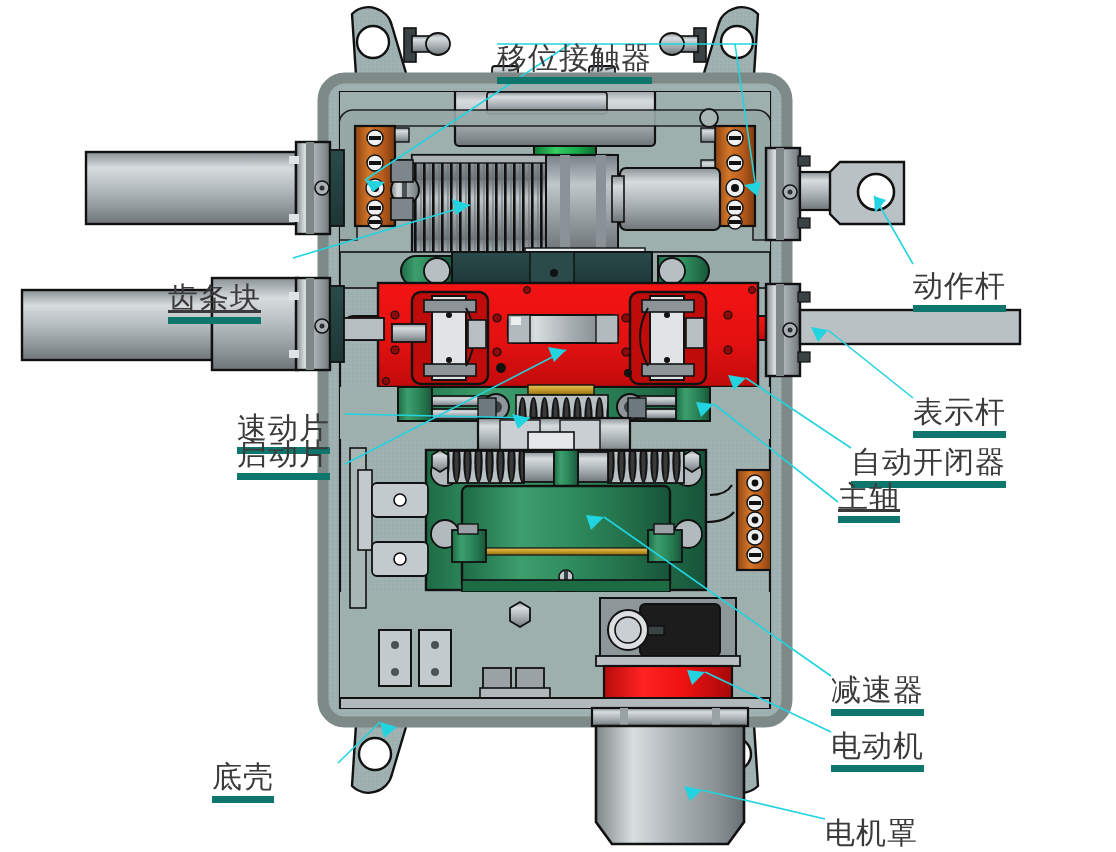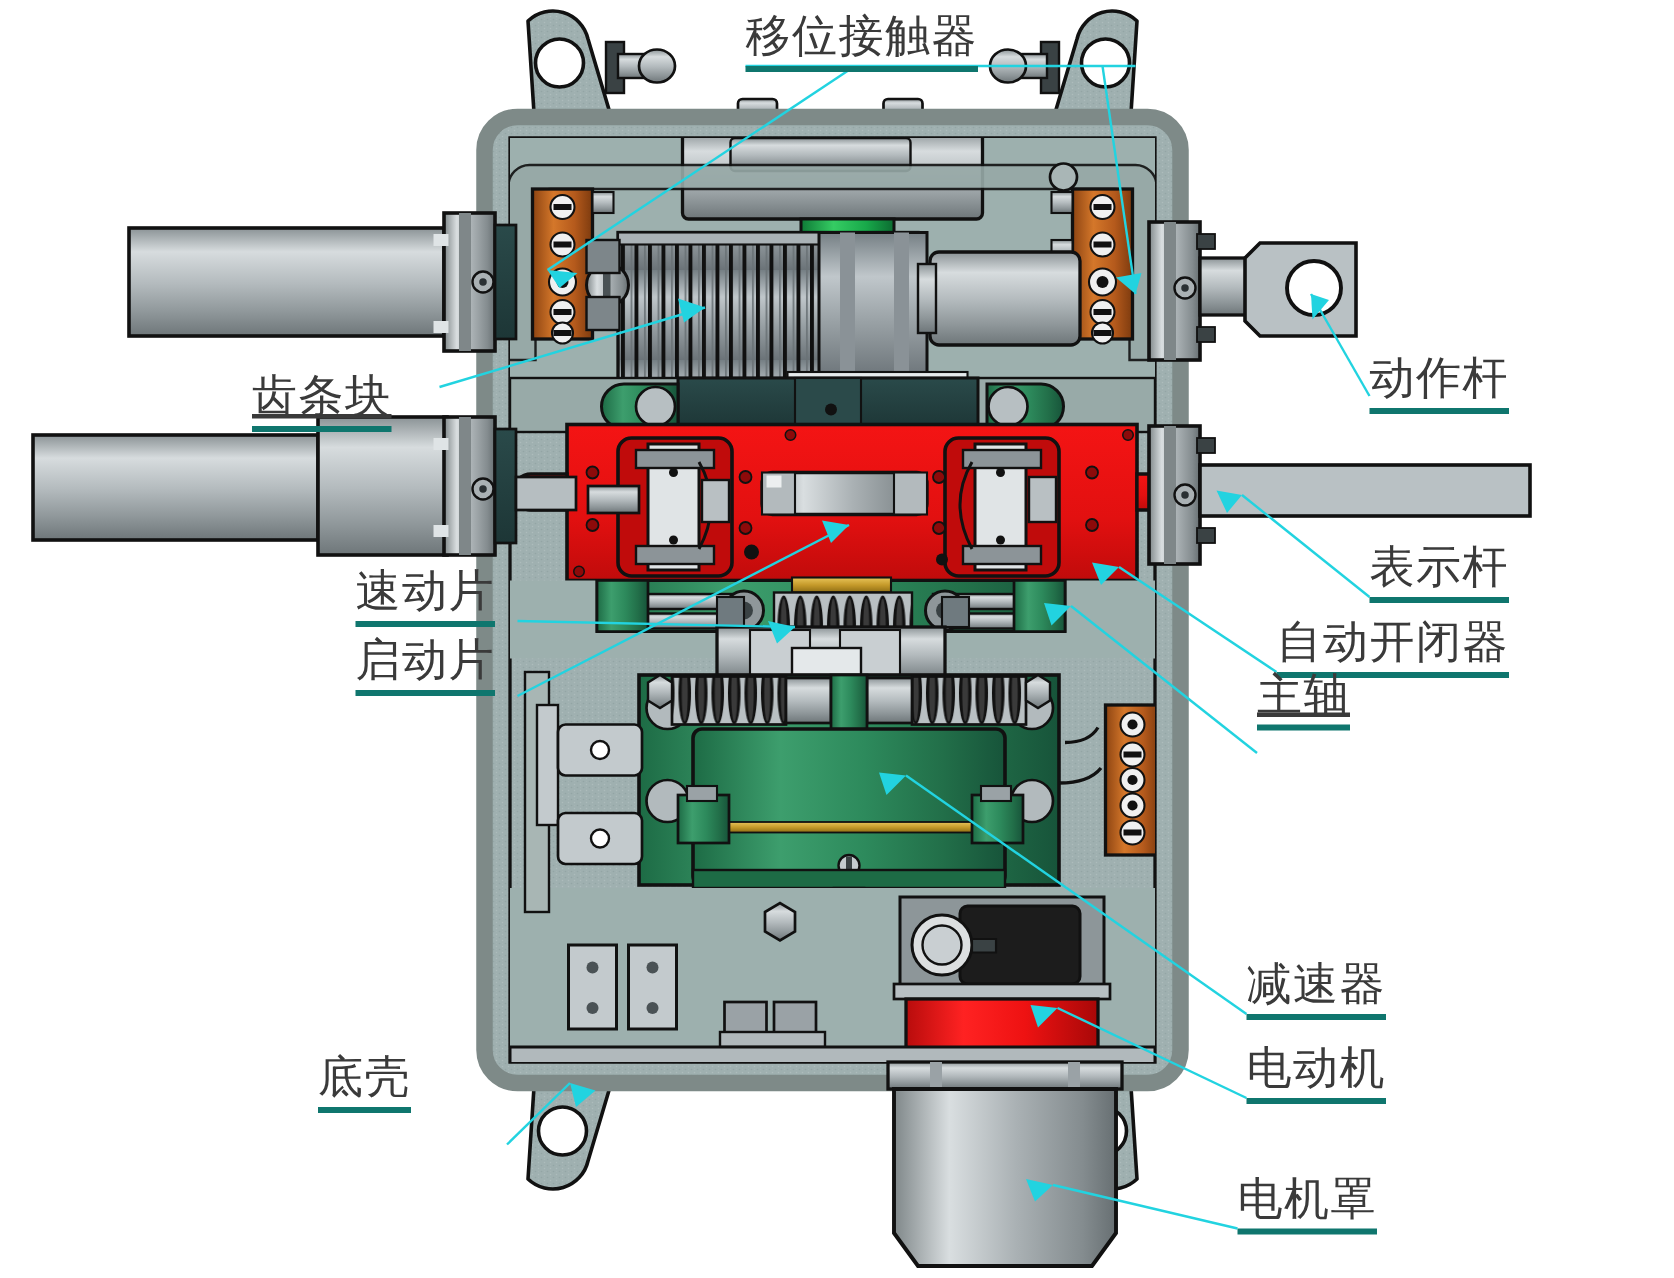--- a/index.html
+++ b/index.html
@@ -25,22 +25,23 @@
   }
   .callout-text {
     position: absolute;
     white-space: nowrap;
     font-family: "Liberation Serif", "DejaVu Serif", serif;
     font-size: 30px;
     line-height: 34px;
     color: #3a3a3a;
     letter-spacing: 1px;
     padding-bottom: 2px;
-    border-bottom: 4px solid #0f766e;
+    border-bottom: 7px solid #0f766e;
     pointer-events: none;
+    margin-top: 33px;
   }
 </style>
 </head>
 <body>
 
 <div id="stage">
 <svg width="1116" height="852" viewBox="0 0 1116 852" xmlns="http://www.w3.org/2000/svg">
 
   <defs>
     <linearGradient id="gMetalH" x1="0" y1="0" x2="0" y2="1">
@@ -561,19 +562,19 @@
   </g>
 
 </svg>
 </div>
 
 <div class="callout-text" style="left:497px; top:8px;">移位接触器</div>
 <div class="callout-text" style="left:168px; top:248px;text-decoration:underline;">齿条块</div>
 <div class="callout-text" style="left:913px; top:236px;">动作杆</div>
 <div class="callout-text" style="left:237px; top:378px;">速动片</div>
 <div class="callout-text" style="left:913px; top:362px;">表示杆</div>
-<div class="callout-text" style="left:237px; top:424px;">启动片</div>
+<div class="callout-text" style="left:237px; top:404px;">启动片</div>
 <div class="callout-text" style="left:851px; top:412px;font-family:Liberation Serif, serif;">自动开闭器</div>
 <div class="callout-text" style="left:838px; top:447px;text-decoration:underline;">主轴</div>
 <div class="callout-text" style="left:831px; top:640px;font-family:Liberation Serif, serif;">减速器</div>
 <div class="callout-text" style="left:831px; top:696px;font-family:Liberation Serif, serif;">电动机</div>
-<div class="callout-text" style="left:212px; top:702px;">底壳</div>
+<div class="callout-text" style="left:212px; top:727px;">底壳</div>
 <div class="callout-text" style="left:825px; top:783px;text-align:right;">电机罩</div>
 
 </body></html>

